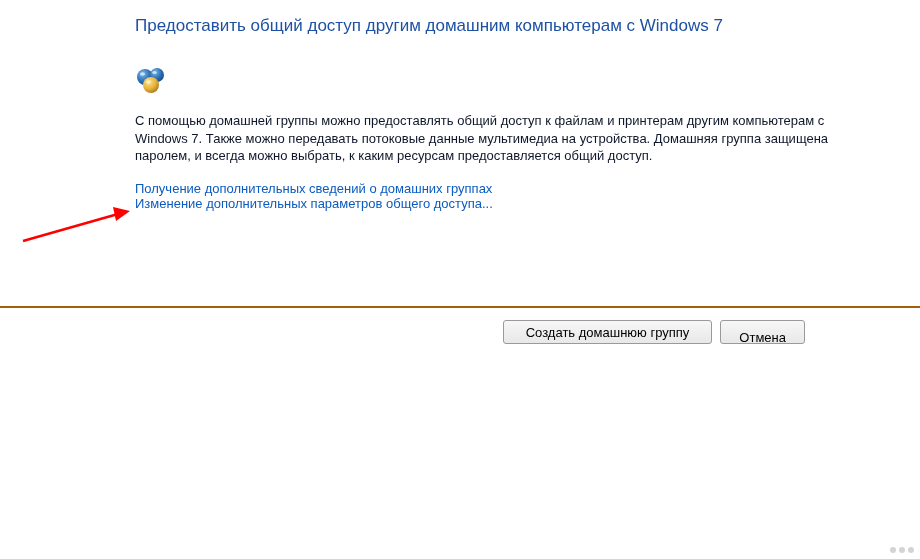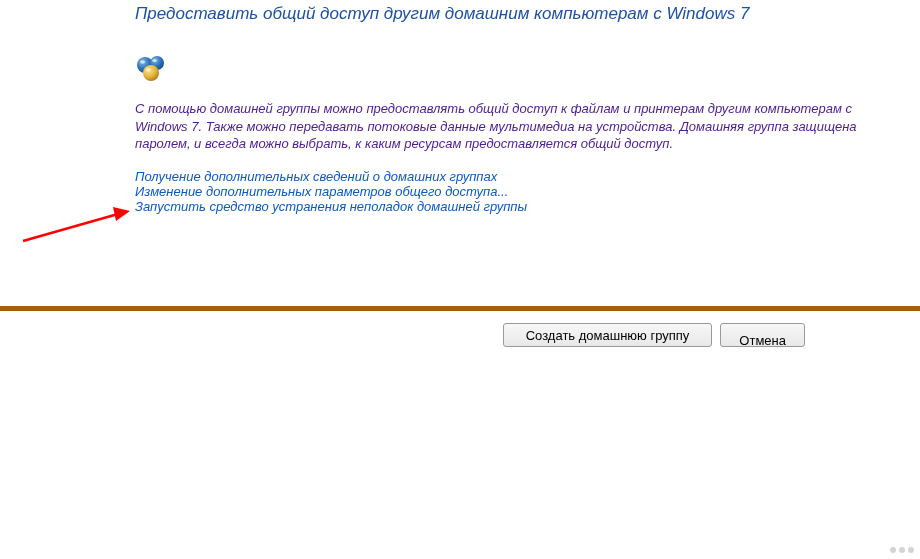--- a/index.html
+++ b/index.html
@@ -8,44 +8,43 @@
       font-family: "Segoe UI", Tahoma, sans-serif;
       font-size: 13px;
       color: #000;
       background: #fff;
       position: relative;
       overflow: hidden;
     }
     .content {
       position: absolute;
       left: 135px;
-      top: 4px;
+      top: 16px;
       width: 730px;
-      font-style: italic;
     }
     .page-title {
       font-size: 17px;
       color: #1e51a4;
       font-weight: 400;
       margin-bottom: 28px;
     }
     .status-row {
       display: flex;
       align-items: center;
       margin-bottom: 16px;
     }
     .status-icon {
       width: 32px; height: 32px;
       margin-right: 10px;
       flex-shrink: 0;
     }
     .status-text { font-size: 13px; color: #000; }
     .description {
       font-size: 13px;
-      color: #4c1d95;
+      color: #0f172a;
       line-height: 1.35;
       margin-bottom: 16px;
       max-width: 725px;
     }
     .link-list { display: flex; flex-direction: column; gap: 0; }
     .link {
       color: #0b5bc1;
       font-size: 13px;
       text-decoration: none;
       cursor: pointer;
@@ -57,21 +56,21 @@
       top: 196px;
       width: 115px;
       height: 50px;
       pointer-events: none;
     }
     .button-row {
       position: absolute;
       left: 0;
       top: 306px;
       width: 920px;
-      border-top: 5px solid #a16207;
+      border-top: 2px solid #a16207;
       padding-top: 12px;
       display: flex;
       justify-content: flex-end;
       padding-right: 115px;
       gap: 8px;
     }
     .btn {
       font-family: inherit;
       font-size: 13px;
       padding: 9px 18px;
@@ -124,21 +123,20 @@
       <ellipse cx="19.5" cy="8.5" rx="2.2" ry="1.6" fill="#d9ecfb" opacity="0.85"></ellipse>
       <ellipse cx="13.5" cy="18" rx="2.4" ry="1.8" fill="#fff4d0" opacity="0.85"></ellipse>
     </svg>
   </div>
 
   <p class="description">С помощью домашней группы можно предоставлять общий доступ к файлам и принтерам другим компьютерам с Windows 7. Также можно передавать потоковые данные мультимедиа на устройства. Домашняя группа защищена паролем, и всегда можно выбрать, к каким ресурсам предоставляется общий доступ.</p>
 
   <div class="link-list">
     <a class="link">Получение дополнительных сведений о домашних группах</a>
     <a class="link">Изменение дополнительных параметров общего доступа...</a>
-    <a class="link">Запустить средство устранения неполадок домашней группы</a>
   </div>
 </div>
 
 <svg class="arrow" viewBox="0 0 115 50">
   <line x1="5" y1="45" x2="100" y2="18" stroke="#ff0000" stroke-width="2.5"></line>
   <polygon points="112,15 95,11 98,25" fill="#ff0000"></polygon>
 </svg>
 
 <div class="button-row">
   <button class="btn btn-wide">Создать домашнюю группу</button>

